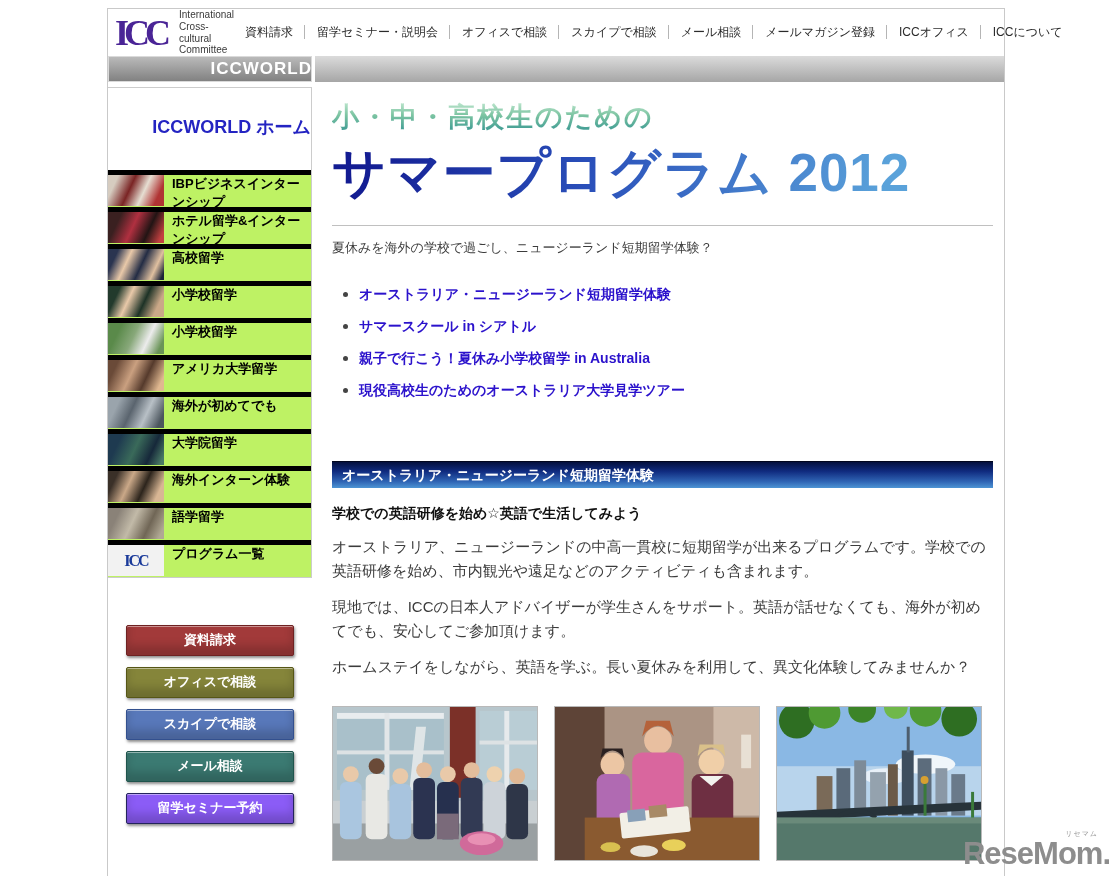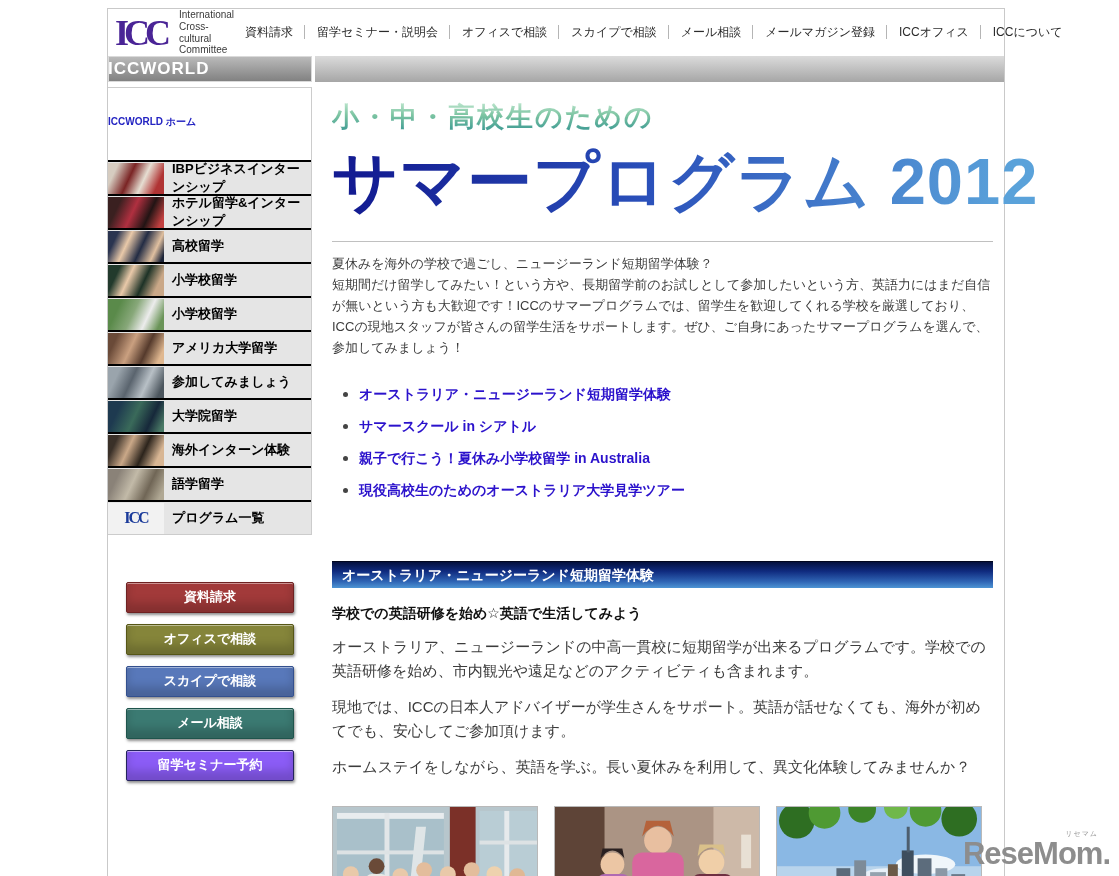--- a/index.html
+++ b/index.html
@@ -22,31 +22,31 @@
   .logotext{font-size:10px;color:#3a3a3a;line-height:1.18;}
   .topnav{font-size:12px;white-space:nowrap;}
   .topnav a{color:#2b2b2b;text-decoration:none;padding:0 11px;}
   .topnav a + a{border-left:1px solid #b5b5b5;padding-left:12px;}
   .topnav a:last-child{padding-right:0;}
   
   .banner{height:26px;display:flex;}
   .banner-brand{width:204px;flex:none;background:linear-gradient(#bcbcbc,#7f7f7f);
     box-shadow:inset 0 0 0 1px #dadada;border-right:3px solid #fff;
     color:#fff;font-weight:bold;font-size:17px;letter-spacing:1px;
-    text-align:left;line-height:26px;}
+    text-align:right;line-height:26px;}
   .banner-rest{flex:1;background:linear-gradient(#dbdbdb,#a6a6a6);}
   
   .cols{display:flex;align-items:flex-start;}
   .sidebar{width:204px;flex:none;}
   .side-box{border:1px solid #ccc;border-left:none;margin-top:5px;background:#fff;}
-  .home-link{display:block;text-align:left;padding:27px 0 31px;
-             color:#2424c2;font-weight:bold;font-size:10px;text-decoration:none;}
+  .home-link{display:block;text-align:right;padding:27px 0 31px;
+             color:#2424c2;font-weight:bold;font-size:18px;text-decoration:none;}
   .side-menu{list-style:none;margin:0;padding:0;}
-  .side-menu li{display:flex;align-items:center;height:32px;border-top:2px solid #000000;
-                background:#e5e5e5;cursor:pointer;}
+  .side-menu li{display:flex;align-items:flex-start;height:32px;border-top:5px solid #000000;
+                background:#bef264;cursor:pointer;}
   .thumb{width:56px;height:31px;flex:none;}
   .side-label{margin-left:8px;font-size:13px;font-weight:bold;color:#000;}
   .t1{background:linear-gradient(115deg,#d6ccc0 15%,#7a2424 40%,#e6ded2 62%,#b03434 85%);}
   .t2{background:linear-gradient(115deg,#c03030 10%,#e9c9a9 35%,#c42f2f 55%,#e9c9a9 78%,#a82222 95%);}
   .t3{background:linear-gradient(115deg,#3a2020 20%,#b03040 45%,#221414 70%,#c24040 92%);}
   .t4{background:linear-gradient(115deg,#2a3450 15%,#e9c9a9 35%,#232c44 58%,#e0c0a0 80%,#1c2438 95%);}
   .t5{background:linear-gradient(115deg,#223a2c 18%,#e9c9a9 38%,#1d3226 62%,#caa888 84%);}
   .t6{background:linear-gradient(115deg,#5a8a4a 20%,#88a87a 45%,#ececec 68%,#6a9458 90%);}
   .t7{background:linear-gradient(115deg,#6a4a38 15%,#caa080 42%,#553a2c 66%,#e0b890 90%);}
   .t8{background:linear-gradient(115deg,#9aa4ac 18%,#5a646e 42%,#b8c0c6 66%,#4c565e 90%);}
@@ -67,21 +67,21 @@
   .b3{background:#5878ba;border:1px solid #33508e;}
   .b4{background:#3b7a72;border:1px solid #1f544c;}
   .b5{background:#8b5cf6;border:1px solid #24245c;}
   
   .main{flex:1;min-width:0;padding:12px 11px 0 20px;box-sizing:border-box;}
   .hero{margin-top:5px;}
   .hero-small{width:max-content;font-size:27px;font-weight:bold;letter-spacing:2px;
     background:linear-gradient(180deg,#cdeed8 0%,#7cc4a2 45%,#2e9090 100%);
     -webkit-background-clip:text;background-clip:text;color:transparent;
     filter:drop-shadow(0 0 1px rgba(255,255,255,.95));}
-  .hero-large{width:max-content;font-size:65px;font-weight:bold;letter-spacing:1px;margin-top:3px;
+  .hero-large{width:max-content;font-size:53px;font-weight:bold;letter-spacing:1px;margin-top:3px;
     background:linear-gradient(100deg,#131c92 5%,#2a50ba 45%,#5aa2da 95%);
     -webkit-background-clip:text;background-clip:text;color:transparent;}
   .rule{border:none;border-top:1px solid #c0c0c0;margin:15px 0 11px;}
   .intro p{margin:0;font-size:13px;line-height:1.62;color:#3c3c3c;}
   .proglinks{margin:27px 0 0;padding-left:27px;}
   .proglinks li{margin-bottom:13px;color:#444;}
   .proglinks a{color:#2b12cc;font-weight:bold;font-size:14px;text-decoration:none;}
   .secbar{margin-top:61px;height:26px;line-height:26px;padding-left:10px;
     color:#fff;font-weight:bold;font-size:14px;
     background:linear-gradient(180deg,#04103e 0%,#0f2a7e 35%,#2f64b4 75%,#4e95d4 100%);
@@ -146,21 +146,21 @@
           <li>
               <span class="thumb t6"></span>
               <span class="side-label">小学校留学</span>
             </li>
           <li>
               <span class="thumb t7"></span>
               <span class="side-label">アメリカ大学留学</span>
             </li>
           <li>
               <span class="thumb t8"></span>
-              <span class="side-label">参加してみましょう</span>
+              <span class="side-label">海外が初めてでも</span>
             </li>
           <li>
               <span class="thumb t9"></span>
               <span class="side-label">大学院留学</span>
             </li>
           <li>
               <span class="thumb t10"></span>
               <span class="side-label">海外インターン体験</span>
             </li>
           <li>
@@ -185,21 +185,20 @@
     </aside>
 
     <main class="main">
       <div class="hero">
         <div class="hero-small">小・中・高校生のための</div>
         <div class="hero-large">サマープログラム 2012</div>
       </div>
       <hr class="rule">
       <div class="intro">
         <p>夏休みを海外の学校で過ごし、ニュージーランド短期留学体験？</p>
-        <p>短期間だけ留学してみたい！という方や、長期留学前のお試しとして参加したいという方、英語力にはまだ自信が無いという方も大歓迎です！ICCのサマープログラムでは、留学生を歓迎してくれる学校を厳選しており、ICCの現地スタッフが皆さんの留学生活をサポートします。ぜひ、ご自身にあったサマープログラムを選んで、参加してみましょう！</p>
       </div>
       <ul class="proglinks">
         <li><a href="#">オーストラリア・ニュージーランド短期留学体験</a></li>
         <li><a href="#">サマースクール in シアトル</a></li>
         <li><a href="#">親子で行こう！夏休み小学校留学 in Australia</a></li>
         <li><a href="#">現役高校生のためのオーストラリア大学見学ツアー</a></li>
       </ul>
 
       <div class="sec">
         <div class="secbar">オーストラリア・ニュージーランド短期留学体験</div>

